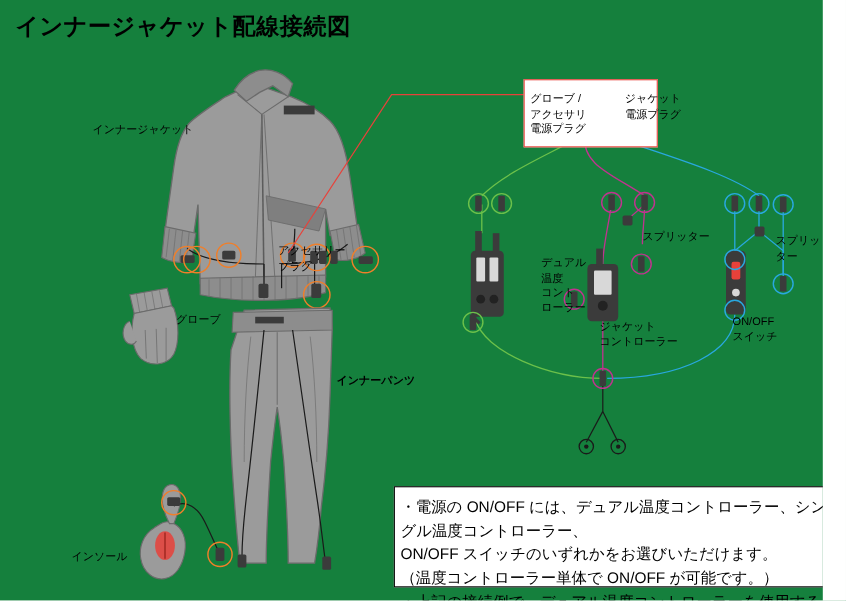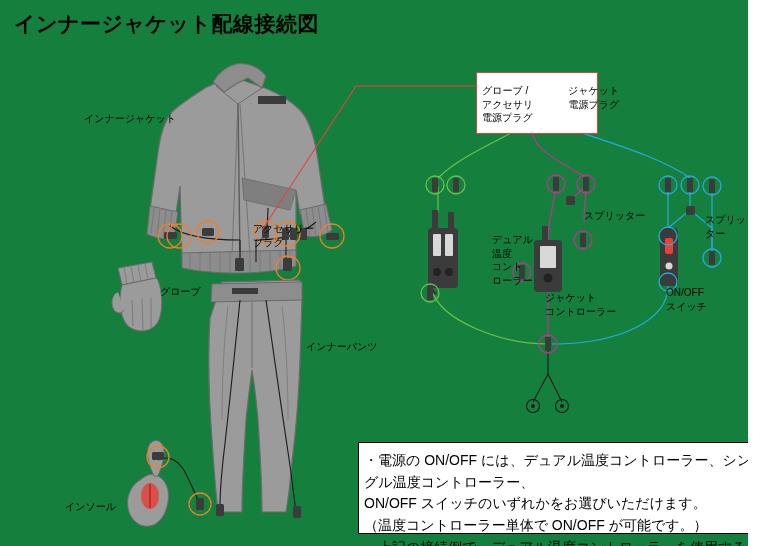--- a/index.html
+++ b/index.html
@@ -331,21 +331,21 @@
     </g>
 
   </svg>
 
   <div class="plug-box"></div>
 
   <div class="lbl" style="left:84px; top:112px;">インナージャケット</div>
   <div class="lbl" style="left:205px; top:222px;margin-left:48px;">アクセサリー
 プラグ</div>
   <div class="lbl" style="left:160px; top:285px;">グローブ</div>
-  <div class="lbl" style="left:306px; top:340px;">インナーパンツ</div>
+  <div class="lbl" style="left:306px; top:340px;font-weight:bold;">インナーパンツ</div>
   <div class="lbl" style="left:65px; top:500px;text-align:right;">インソール</div>
 
   <div class="lbl" style="left:482px; top:84px;">グローブ /
 アクセサリ
 電源プラグ</div>
   <div class="lbl" style="left:568px; top:84px;text-align:right;">ジャケット
 電源プラグ</div>
 
   <div class="lbl" style="left:464px; top:233px;margin-left:28px;">デュアル
 温度

